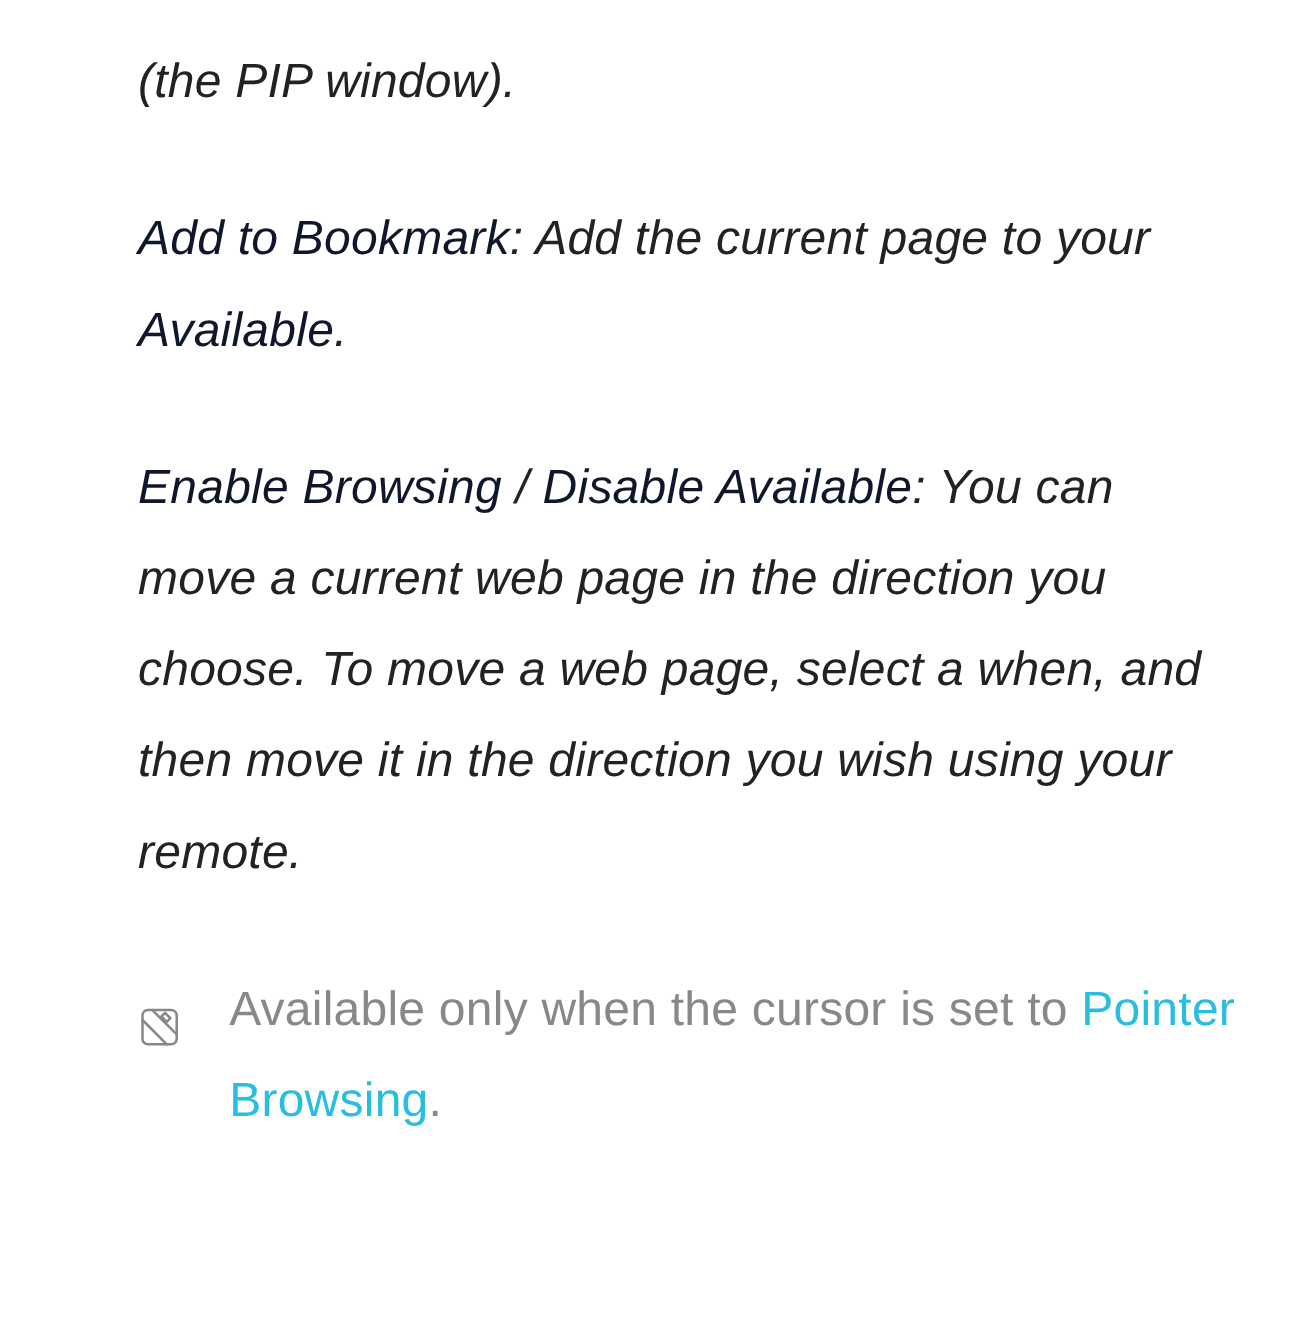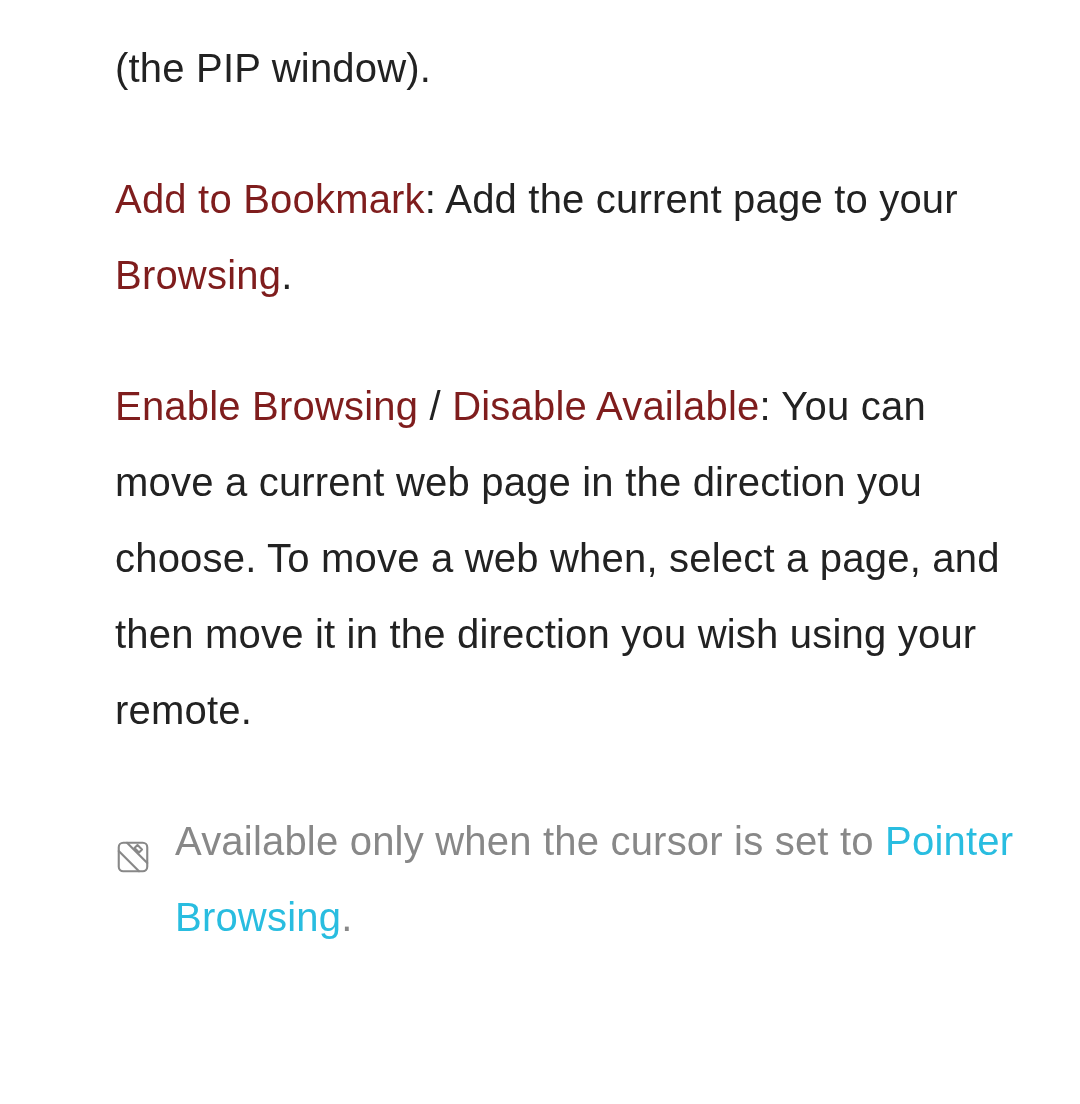--- a/index.html
+++ b/index.html
@@ -8,29 +8,30 @@
       font-family: -apple-system, "Segoe UI", "Helvetica Neue", Arial, sans-serif;
       font-size: 40px;
       line-height: 1.9;
       color: #222;
       width: 1080px;
       padding: 30px 50px 10px 115px;
       letter-spacing: 0.2px;
     }
     p {
       margin-bottom: 55px;
+      font-style: italic;
     }
     p:last-of-type { margin-bottom: 0; }
     .highlight {
-      color: #7f1d1d;
+      color: #0f172a;
     }
     .note-row {
       display: flex;
       align-items: flex-start;
-      gap: 24px;
+      gap: 40px;
       margin-top: 55px;
     }
     .note-icon {
       flex: 0 0 auto;
       width: 36px;
       height: 36px;
       margin-top: 20px;
     }
     .note-icon svg {
       width: 36px;
@@ -47,25 +48,25 @@
     }
   </style>
 </head>
 <body>
 
 <p>
   <span>(the PIP window).</span>
 </p>
 
 <p>
-  <span class="highlight">Add to Bookmark</span><span>: Add the current page to your </span><span class="highlight">Browsing</span><span>.</span>
+  <span class="highlight">Add to Bookmark</span><span>: Add the current page to your </span><span class="highlight">Available</span><span>.</span>
 </p>
 
 <p>
-  <span class="highlight">Enable Browsing</span><span> / </span><span class="highlight">Disable Available</span><span>: You can move a current web page in the direction you choose. To move a web when, select a page, and then move it in the direction you wish using your remote.</span>
+  <span class="highlight">Enable Browsing</span><span> / </span><span class="highlight">Disable Available</span><span>: You can move a current web page in the direction you choose. To move a web page, select a when, and then move it in the direction you wish using your remote.</span>
 </p>
 
 <div class="note-row">
   <span class="note-icon">
     <svg viewBox="0 0 24 24" stroke-width="1.4" stroke-linecap="round" stroke-linejoin="round">
       <rect x="2.5" y="2.5" width="19" height="19" rx="3"></rect>
       <line x1="8" y1="2.5" x2="21.5" y2="16"></line>
       <line x1="2.5" y1="8" x2="16" y2="21.5"></line>
       <path d="M13 6 L15 4 L18 7 L16 9 Z"></path>
     </svg>

